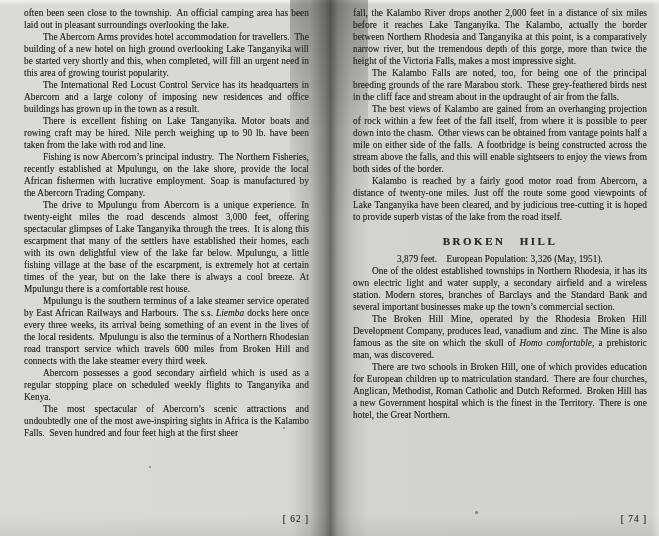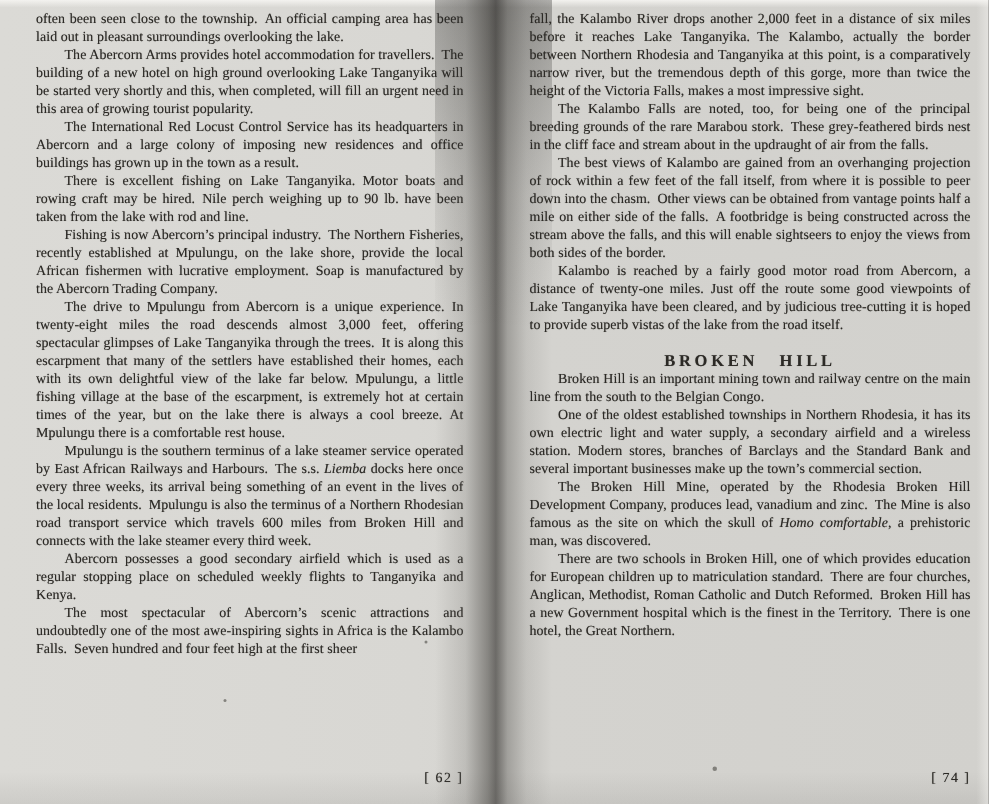--- a/index.html
+++ b/index.html
@@ -107,21 +107,21 @@
 
   <div class="gutter"></div>
 
   <div class="page page-right">
     <div class="page-body">
         <p class="continuation">fall, the Kalambo River drops another 2,000 feet in a distance of six miles before it reaches Lake Tanganyika. The Kalambo, actually the border between Northern Rhodesia and Tanganyika at this point, is a comparatively narrow river, but the tremendous depth of this gorge, more than twice the height of the Victoria Falls, makes a most impressive sight.</p>
         <p class="paragraph">The Kalambo Falls are noted, too, for being one of the principal breeding grounds of the rare Marabou stork. These grey-feathered birds nest in the cliff face and stream about in the updraught of air from the falls.</p>
         <p class="paragraph">The best views of Kalambo are gained from an overhanging projection of rock within a few feet of the fall itself, from where it is possible to peer down into the chasm. Other views can be obtained from vantage points half a mile on either side of the falls. A footbridge is being constructed across the stream above the falls, and this will enable sightseers to enjoy the views from both sides of the border.</p>
         <p class="paragraph">Kalambo is reached by a fairly good motor road from Abercorn, a distance of twenty-one miles. Just off the route some good viewpoints of Lake Tanganyika have been cleared, and by judicious tree-cutting it is hoped to provide superb vistas of the lake from the road itself.</p>
         <h2 class="heading">BROKEN HILL</h2>
-        <p class="paragraph">Broken Hill is an important mining town and railway centre on the main line from the south to the Belgian Congo.</p>
+        <p class="subheading">3,879 feet. European Population: 3,326 (May, 1951).</p>
         <p class="paragraph">One of the oldest established townships in Northern Rhodesia, it has its own electric light and water supply, a secondary airfield and a wireless station. Modern stores, branches of Barclays and the Standard Bank and several important businesses make up the town’s commercial section.</p>
         <p class="paragraph">The Broken Hill Mine, operated by the Rhodesia Broken Hill Development Company, produces lead, vanadium and zinc. The Mine is also famous as the site on which the skull of <i>Homo comfortable</i>, a prehistoric man, was discovered.</p>
         <p class="paragraph">There are two schools in Broken Hill, one of which provides education for European children up to matriculation standard. There are four churches, Anglican, Methodist, Roman Catholic and Dutch Reformed. Broken Hill has a new Government hospital which is the finest in the Territory. There is one hotel, the Great Northern.</p>
       </div>
     <div class="pagenum">[ 74 ]</div>
   </div>
 
   <div class="speck s1"></div>
   <div class="speck s2"></div>
   <div class="speck s3"></div>

